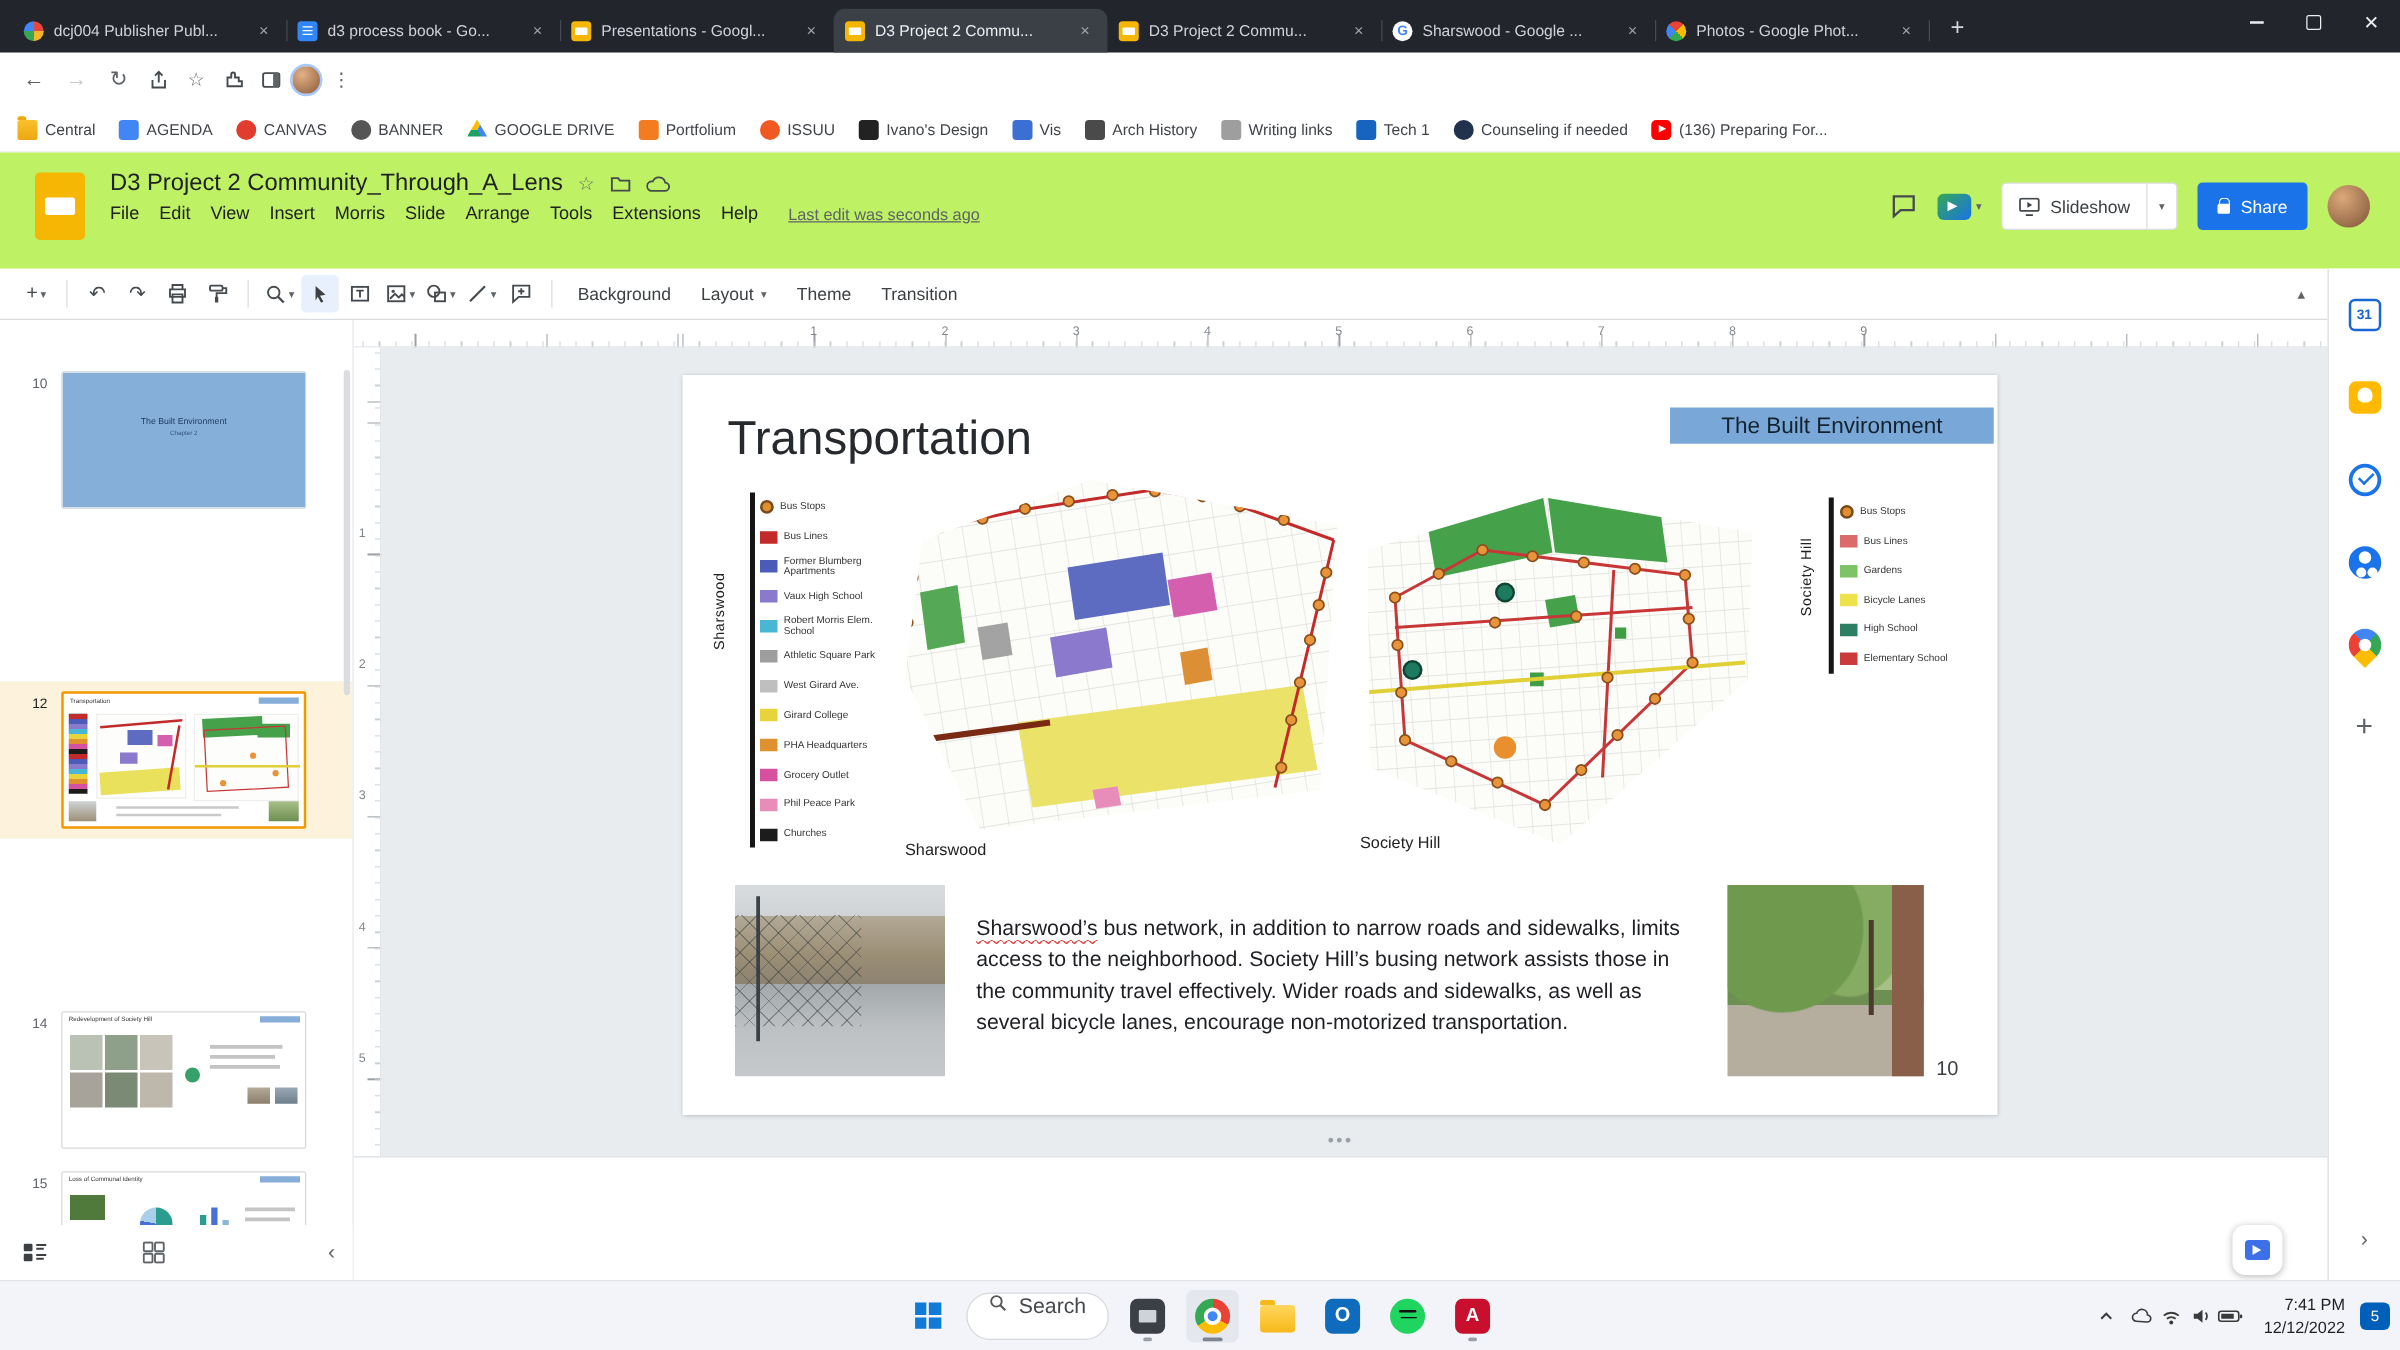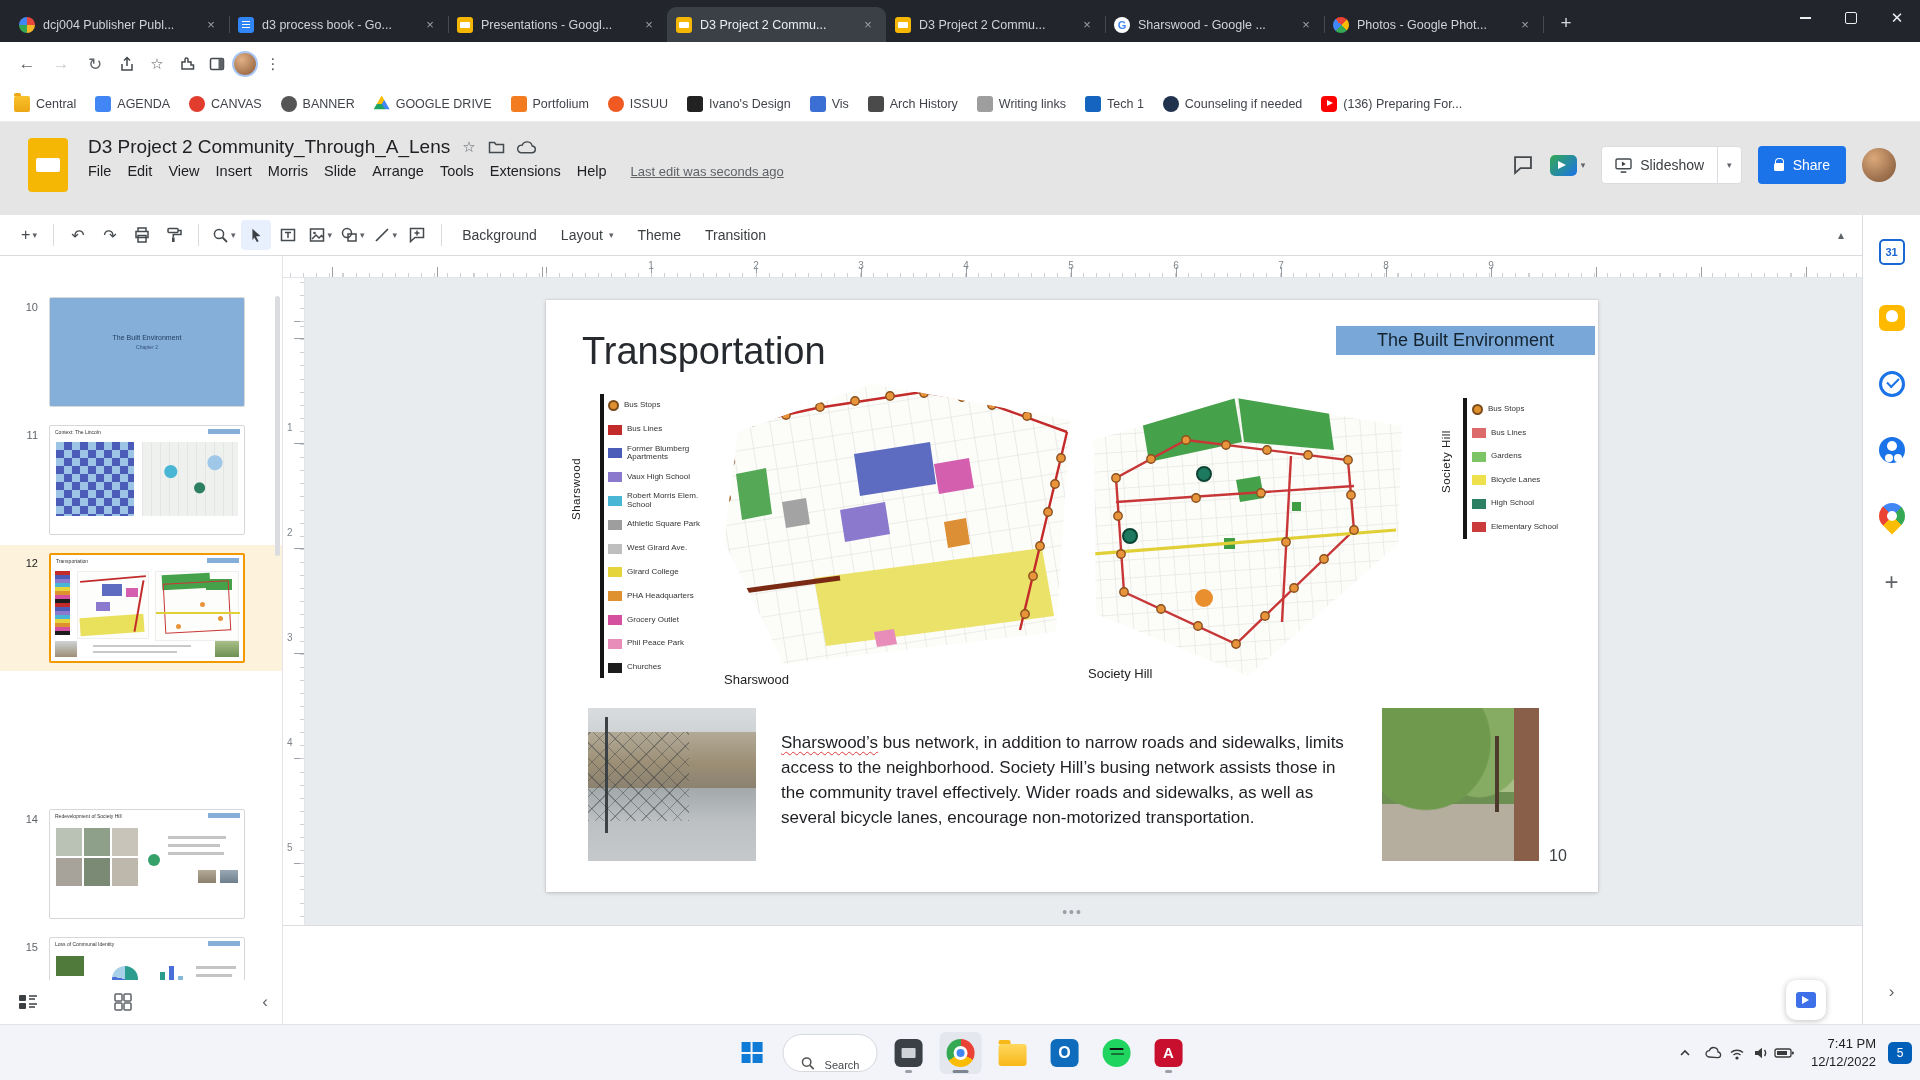--- a/index.html
+++ b/index.html
@@ -45,21 +45,21 @@
 .bi-folder::before{content:"";position:absolute;left:0;top:-3px;width:7px;height:3px;background:#eda714;border-radius:2px 2px 0 0}
 .bi-blue{background:#4285f4}.bi-red{background:#e23c2e;border-radius:50%}
 .bi-dk{background:#555;border-radius:50%}
 .bi-drive{clip-path:polygon(50% 0,100% 86%,0 86%);background:conic-gradient(from 150deg,#1ea362 0 33%,#fbbc04 0 66%,#4285f4 0)}
 .bi-org{background:#f47c20}.bi-orgc{background:#f05a22;border-radius:50%}
 .bi-blk{background:#222}.bi-blue2{background:#3b6fd4}.bi-brown{background:#4a4a4a}
 .bi-doc{background:#9e9e9e}.bi-blue3{background:#1565c0}.bi-navy{background:#20324e;border-radius:50%}
 .bi-yt{background:#f00;border-radius:4px}
 .bi-yt::after{content:"";position:absolute;left:6px;top:4.5px;border-left:6px solid #fff;border-top:3.5px solid transparent;border-bottom:3.5px solid transparent}
 
-#appheader{height:93px;background:#e5e5e5;position:relative}
+#appheader{height:93px;background:#bef264;position:relative}
 #slideslogo{position:absolute;left:28px;top:16px;width:40px;height:54px;background:#f6b704;border-radius:4px}
 #slideslogo::after{content:"";position:absolute;left:8px;top:20px;width:24px;height:14px;background:#fff;border-radius:2px}
 #titlerow{display:flex;align-items:center;gap:12px;padding:14px 0 0 88px}
 #doctitle{font-size:19px;color:#202124}
 .ticon{color:#5f6368;font-size:15px;display:flex;align-items:center}
 #menurow{display:flex;align-items:center;padding-left:80px;margin-top:1px}
 .menu-item{font-size:14.5px;color:#202124;padding:4px 8px;border-radius:4px}
 #lastedit{font-size:13px;color:#5f6368;text-decoration:underline;margin-left:16px}
 #headright{position:absolute;right:24px;top:24px;display:flex;align-items:center;gap:16px}
 .meetic{width:27px;height:21px;border-radius:5px;background:linear-gradient(135deg,#34a853,#1a73e8);position:relative}
@@ -136,21 +136,21 @@
 .rail-contacts::after{content:"";position:absolute;left:8px;top:4px;width:10px;height:10px;background:#fff;border-radius:50%;box-shadow:-3px 12px 0 -1px #fff,6px 12px 0 -1px #fff}
 .rail-maps{background:conic-gradient(#4285f4 0 25%,#34a853 0 50%,#fbbc04 0 75%,#ea4335 0);border-radius:50% 50% 50% 0;transform:rotate(-45deg)}
 .rail-maps::after{content:"";position:absolute;left:8px;top:8px;width:10px;height:10px;background:#fff;border-radius:50%}
 .rail-plus{color:#5f6368;font-size:24px;line-height:26px;text-align:center}
 #railchevron{position:absolute;bottom:22px;font-size:17px;color:#5f6368}
 
 #taskbar{position:absolute;left:0;bottom:0;width:1920px;height:56px;background:#f2f4f9;border-top:1px solid #e1e3e8;z-index:10}
 #tbcenter{position:absolute;left:50%;top:0;height:100%;transform:translateX(-50%);display:flex;align-items:center;gap:10px}
 .winlogo{width:21px;height:21px;display:grid;grid-template-columns:1fr 1fr;grid-template-rows:1fr 1fr;gap:2px}
 .winlogo span{background:#0f7bd7}
-#searchpill{height:38px;background:#fff;border:1px solid #d5d8dd;border-radius:19px;display:flex;align-items:flex-end;gap:9px;padding:0 17px;font-size:11px;color:#45484d}
+#searchpill{height:38px;background:#fff;border:1px solid #d5d8dd;border-radius:19px;display:flex;align-items:flex-start;gap:9px;padding:0 17px;font-size:17px;color:#45484d}
 .tkicon{width:42px;height:42px;border-radius:6px;display:flex;align-items:center;justify-content:center;position:relative}
 .tkicon.open::after{content:"";position:absolute;bottom:1px;left:50%;transform:translateX(-50%);width:7px;height:3px;border-radius:2px;background:#9aa0a6}
 .tkicon.focused{background:#e4e7ee}
 .tkicon.focused::after{content:"";position:absolute;bottom:1px;left:50%;transform:translateX(-50%);width:16px;height:3px;border-radius:2px;background:#7d8590}
 .appdark{width:28px;height:28px;background:#3b3f46;border-radius:6px;position:relative}
 .appdark::after{content:"";position:absolute;left:7px;top:9px;width:14px;height:10px;background:#cfd3d8;border-radius:1px}
 .chromeic{width:28px;height:28px;border-radius:50%;background:conic-gradient(#ea4335 0 33%,#fbbc05 33% 66%,#34a853 66%);position:relative}
 .chromeic::after{content:"";position:absolute;inset:7px;background:#4285f4;border:3px solid #fff;border-radius:50%}
 .folderic{width:28px;height:22px;background:linear-gradient(#ffd75e,#f8b819);border-radius:3px;position:relative;margin-top:4px}
 .folderic::before{content:"";position:absolute;left:0;top:-4px;width:12px;height:4px;background:#f8b819;border-radius:2px 2px 0 0}
@@ -439,31 +439,20 @@
         <div class="srow" style="top:33px">
           <span class="snum">10</span>
           <div class="sthumb">
             <div style="position:absolute;inset:0;background:#85afd9">
               <div style="text-align:center;margin-top:36px;font-size:7px;color:#1d3a5f">The Built Environment</div>
               <div style="text-align:center;margin-top:3px;font-size:5px;color:#33517a">Chapter 2</div>
             </div>
           </div>
         </div>
 
-        <div class="srow" style="top:161px">
-          <span class="snum">11</span>
-          <div class="sthumb">
-            <div style="position:absolute;inset:0">
-              <span class="ttitle">Context: The Lincoln</span>
-                <span class="tchip"></span>
-              <div class="mosaic-blue" style="position:absolute;left:6px;top:16px;width:78px;height:74px"></div>
-              <div style="position:absolute;left:92px;top:16px;width:96px;height:74px;background:radial-gradient(circle at 30% 40%,#49b6d6 0 6px,transparent 7px),radial-gradient(circle at 60% 62%,#2c7f62 0 5px,transparent 6px),radial-gradient(circle at 76% 28%,#9ec7e8 0 7px,transparent 8px),repeating-linear-gradient(90deg,#e4e6e3 0 1px,transparent 1px 9px),#eef1ee"></div>
-            </div>
-          </div>
-        </div>
 
         <div class="srow selected" style="top:289px">
           <span class="snum" style="color:#202124">12</span>
           <div class="sthumb">
             <div style="position:absolute;inset:0">
               <span class="ttitle">Transportation</span>
                 <span class="tchip"></span>
               <div style="position:absolute;left:4px;top:16px;width:15px;height:64px;background:repeating-linear-gradient(180deg,#c32a2a 0 4px,#4a5cb8 4px 8px,#8a79cc 8px 12px,#49b6d6 12px 16px,#e5d43c 16px 20px,#e0912f 20px 24px,#d5519f 24px 28px,#1c1c1c 28px 32px)"></div>
               <div style="position:absolute;left:26px;top:16px;width:72px;height:68px;background:#fdfdfb;border:1px solid #eee">
                 <div style="position:absolute;left:2px;bottom:4px;width:64px;height:18px;background:#e9e05c;transform:rotate(-4deg)"></div>

